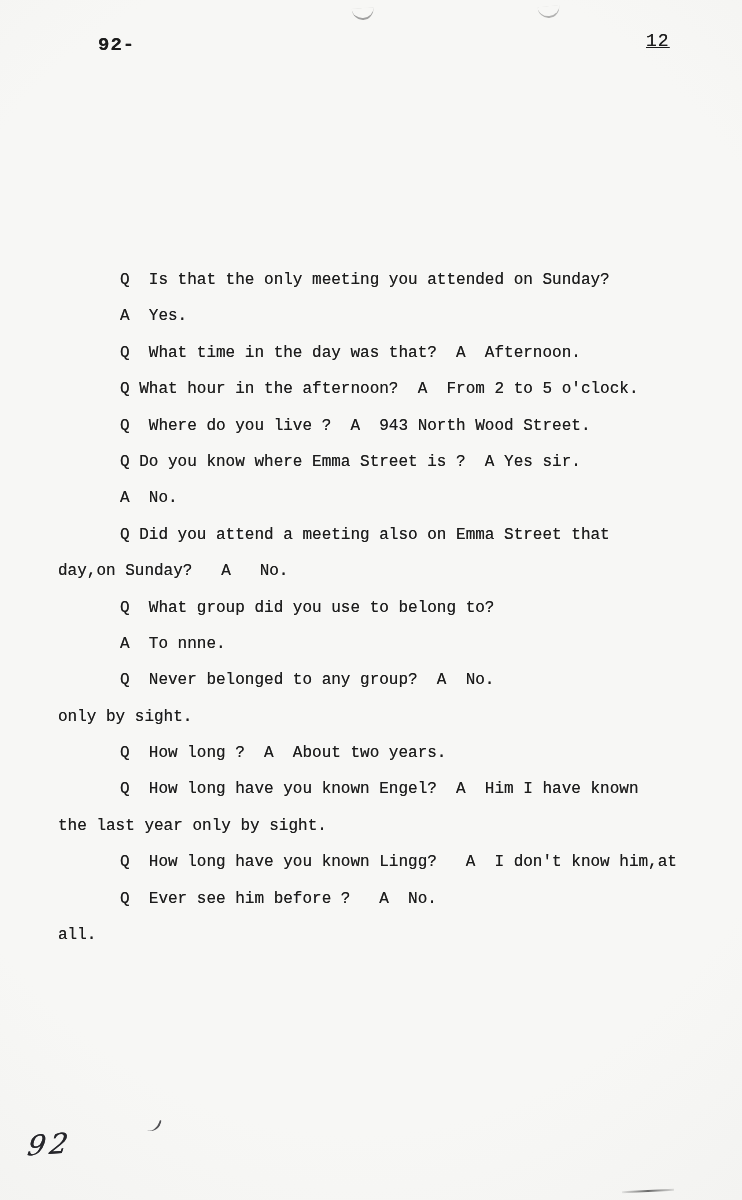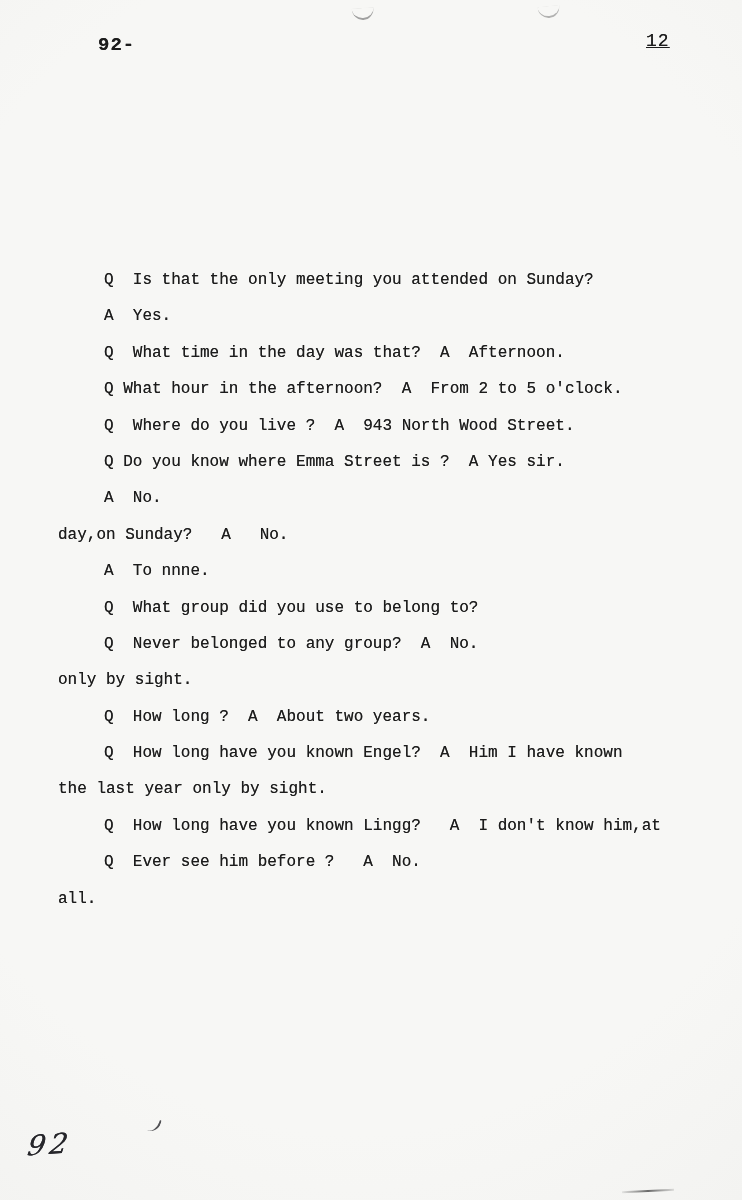--- a/index.html
+++ b/index.html
@@ -47,21 +47,21 @@
     width: 670px;
   }
   .line {
     font-size: 16px;
     line-height: 36.4px;
     height: 36.4px;
     white-space: pre;
     color: #1c1c1c;
     text-shadow: 0 0 0.6px rgba(25,25,25,0.75);
   }
-  .line.ind { margin-left: 46px; }
+  .line.ind { margin-left: 62px; }
   .handwritten {
     position: absolute;
     left: 28px;
     top: 1128px;
     font-family: "DejaVu Serif", serif;
     font-style: italic;
     font-size: 28px;
     letter-spacing: 4px;
     color: #26262a;
     transform: skewX(-12deg) rotate(-4deg);
@@ -112,23 +112,24 @@
   <div class="smudge smudge-arc smudge-top-right"></div>
 
   <div class="body-block" id="transcript-lines">
       <div class="line ind">Q  Is that the only meeting you attended on Sunday?</div>
       <div class="line ind">A  Yes.</div>
       <div class="line ind">Q  What time in the day was that?  A  Afternoon.</div>
       <div class="line ind">Q What hour in the afternoon?  A  From 2 to 5 o'clock.</div>
       <div class="line ind">Q  Where do you live ?  A  943 North Wood Street.</div>
       <div class="line ind">Q Do you know where Emma Street is ?  A Yes sir.</div>
       <div class="line ind">A  No.</div>
+      <div class="line ind">Q Did you attend a meeting also on Emma Street that</div>
       <div class="line">day,on Sunday?   A   No.</div>
+      <div class="line ind">Q  What group did you use to belong to?</div>
       <div class="line ind">A  To nnne.</div>
-      <div class="line ind">Q  What group did you use to belong to?</div>
       <div class="line ind">Q  Never belonged to any group?  A  No.</div>
       <div class="line">only by sight.</div>
       <div class="line ind">Q  How long ?  A  About two years.</div>
       <div class="line ind">Q  How long have you known Engel?  A  Him I have known</div>
       <div class="line">the last year only by sight.</div>
       <div class="line ind">Q  How long have you known Lingg?   A  I don't know him,at</div>
       <div class="line ind">Q  Ever see him before ?   A  No.</div>
       <div class="line">all.</div>
     </div>
 

